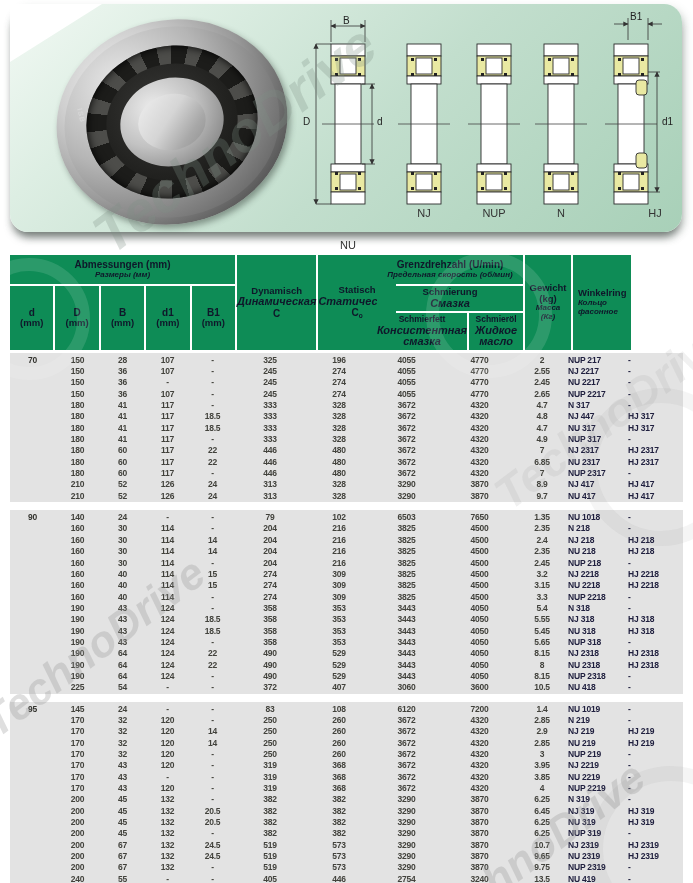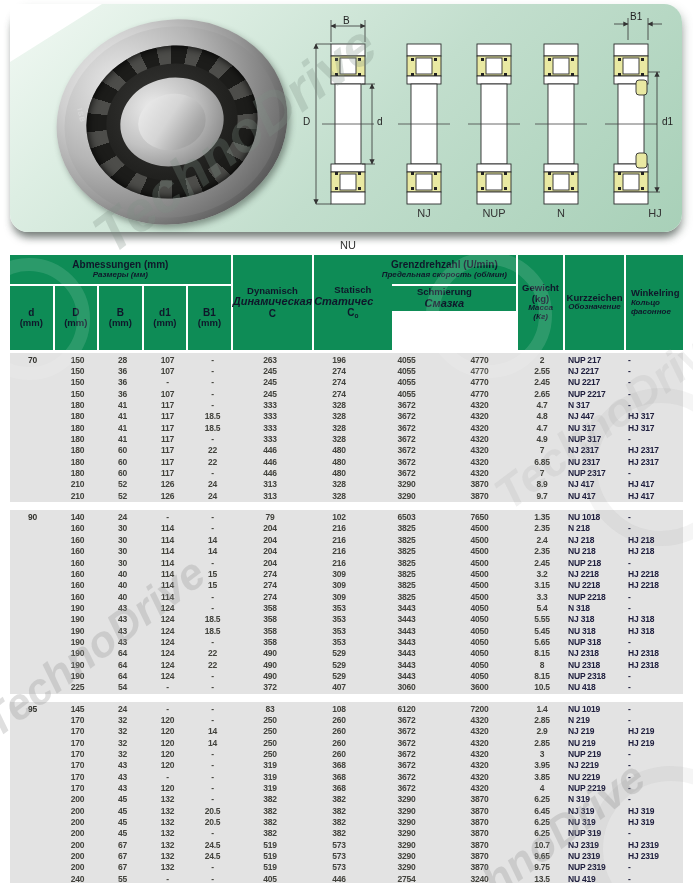--- a/index.html
+++ b/index.html
@@ -224,50 +224,57 @@
 
     <div class="hgroup w-grenz">
       <div class="hcell h-title">
         <span class="de-big">Grenzdrehzahl (U/min)</span>
         <span class="ru">Предельная скорость (об/мин)</span>
       </div>
       <div class="hcell h-schmier">
         <span class="de">Schmierung</span>
         <span class="ru-sm">Смазка</span>
       </div>
+      <div class="hrow">
+        <div class="hcell" style="flex:67">
+          <span class="de" style="font-size:8.5px">Schmierfett</span>
+          <span class="ru-sm">Консистентная</span>
+          <span class="ru-sm">смазка</span>
+        </div>
+        <div class="hcell" style="flex:79">
+          <span class="de" style="font-size:8.5px">Schmieröl</span>
+          <span class="ru-sm">Жидкое масло</span>
+        </div>
+      </div>
     </div>
 
     <div class="hcell w-gew">
       <span class="de">Gewicht</span>
       <span class="de">(kg)</span>
       <span class="ru">Масса</span>
       <span class="ru">(Кг)</span>
     </div>
 
-    <div class="hcell w-kurz">
-      <span class="de">Kurzzeichen</span>
-      <span class="ru">Обозначение</span>
-    </div>
 
     <div class="hcell w-wink left">
       <span class="de">Winkelring</span>
       <span class="ru">Кольцо</span>
       <span class="ru">фасонное</span>
     </div>
   </div>
 
   <div class="tbody" id="tbody">
       <div class="tgroup">
         <div class="trow">
           <div class="tc cd">70</div>
           <div class="tc cnum">150</div>
           <div class="tc cnum">28</div>
           <div class="tc cnum">107</div>
           <div class="tc cnum">-</div>
-          <div class="tc cnum">263</div>
+          <div class="tc cnum">325</div>
           <div class="tc cnum">196</div>
           <div class="tc cnum">4055</div>
           <div class="tc cnum">4770</div>
           <div class="tc cnum">2</div>
           <div class="tc cdesig">NUP 217</div>
           <div class="tc cdesig">-</div>
         </div>
         <div class="trow">
           <div class="tc cd"></div>
           <div class="tc cnum">150</div>

